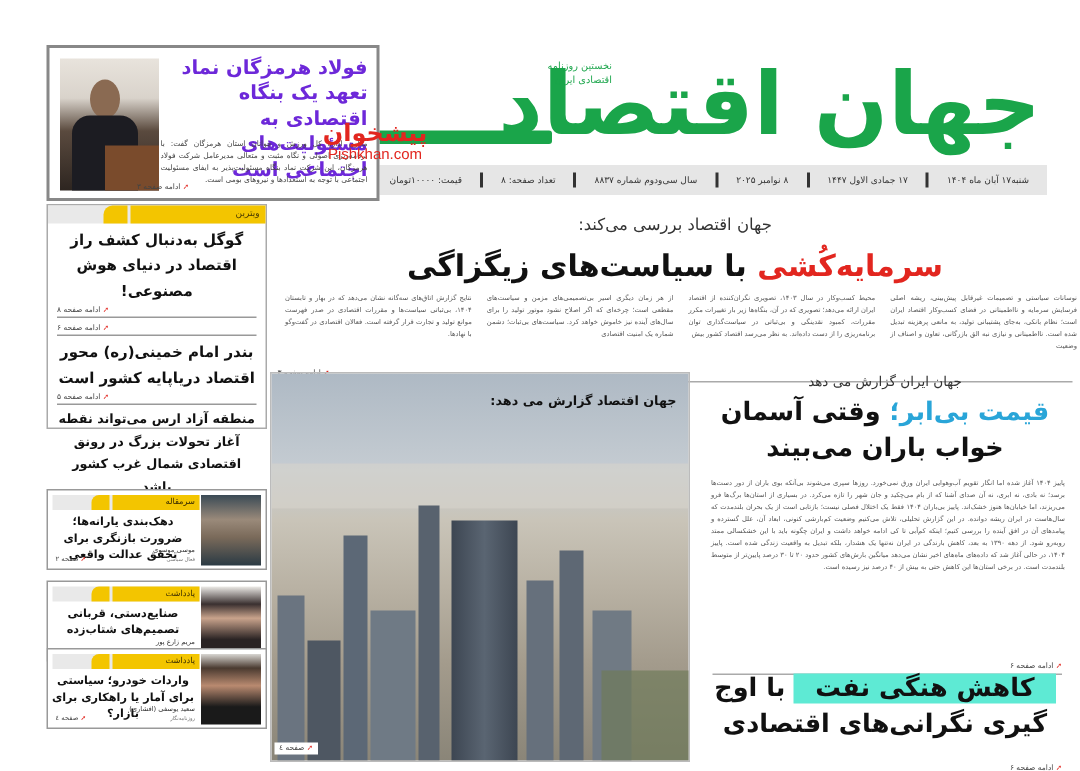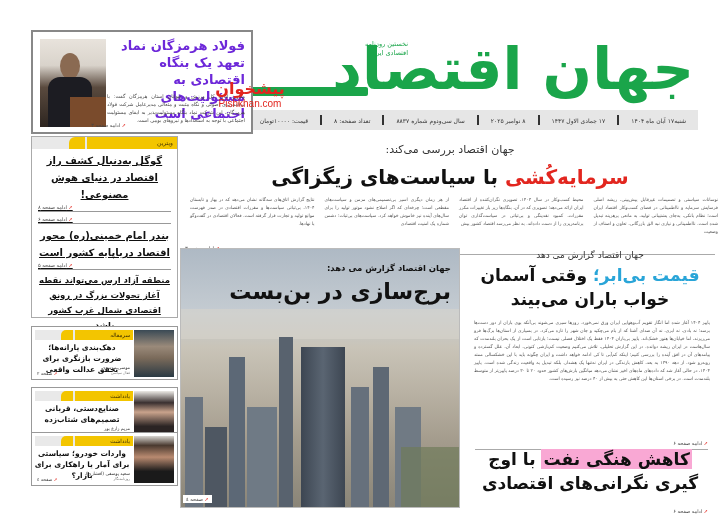--- a/index.html
+++ b/index.html
@@ -77,21 +77,21 @@
   .photo .cont-link { position: absolute; left: 2px; bottom: 4px; background: #fff; padding: 1px 3px; }
 
   
   .r-kicker { position: absolute; left: 470px; top: 250px; width: 240px; text-align: center; font-size: 9px; color: #333; }
   .r-hl { position: absolute; left: 470px; top: 263px; width: 240px; text-align: center; font-size: 17px; font-weight: bold; line-height: 24px; color: #111; }
   .r-hl .blue { color: #29a5d8; }
   .r-body { position: absolute; left: 474px; top: 319px; width: 236px; font-size: 4.5px; line-height: 8px; color: #555; text-align: justify; }
   .r-cont { position: absolute; left: 475px; top: 430px; width: 233px; border-bottom: 1px solid #aaa; }
 
   .r-hl2 { position: absolute; left: 470px; top: 447px; width: 240px; text-align: center; font-size: 17px; font-weight: bold; line-height: 24px; color: #111; }
-  .r-hl2 .hilite { background: #f9a8d4; padding: 0 2px; }
+  .r-hl2 .hilite { background: #5eead4; padding: 0 14px; }
   .r-cont2 { position: absolute; left: 475px; top: 498px; width: 233px; border-bottom: 1px solid #aaa; }
 </style>
 </head>
 <body>
 
 <div class="masthead-logo">
   <div class="logo-text">جهان اقتصاد</div>
   <div class="logo-bar"></div>
 </div>
 <div class="tagline">
@@ -122,21 +122,21 @@
   <div class="feature-title">فولاد هرمزگان نماد تعهد یک بنگاه اقتصادی به مسئولیت‌های اجتماعی است</div>
   <div class="feature-body">معاون اداره کل ورزش و جوانان استان هرمزگان گفت: با برنامه‌ریزی اصولی و نگاه مثبت و متعالی مدیرعامل شرکت فولاد هرمزگان، این شرکت نماد بنگاه مسئولیت‌پذیر به ایفای مسئولیت اجتماعی با توجه به استعدادها و نیروهای بومی است.</div>
   <div class="cont-link"><span class="arrow">➚ </span><span>ادامه صفحه ۳</span></div>
 </div>
 
 <div class="watermark">
   <div class="wm-fa">پیشخوان</div>
   <div class="wm-en">Pishkhan.com</div>
 </div>
 
-<div class="side-box" style="top:136px; height:182px;text-decoration:underline;">
+<div class="side-box" style="top:136px; height:150px;">
   <div class="side-head">
     <div class="tab">ویترین</div>
     <div class="tab2"></div>
   </div>
   <div class="news-item">
     <div class="hl">گوگل به‌دنبال کشف راز اقتصاد در دنیای هوش مصنوعی!</div>
     <span class="cont-link"><span class="arrow">➚ </span><span>ادامه صفحه ۸</span></span>
   </div>
   <div class="news-item">
     <span class="cont-link"><span class="arrow">➚ </span><span>ادامه صفحه ۶</span></span>
@@ -205,25 +205,24 @@
   <div class="bld" style="left:24px; width:22px; height:80px; background:#4e5762;"></div>
   <div class="bld" style="left:48px; width:16px; height:150px; background:#5c6876;"></div>
   <div class="bld" style="left:66px; width:30px; height:100px; background:#6f7a85;"></div>
   <div class="bld" style="left:98px; width:14px; height:170px; background:#58626e;"></div>
   <div class="bld" style="left:120px; width:44px; height:160px; background:linear-gradient(90deg,#3d4652,#5a6572,#3d4652);"></div>
   <div class="bld" style="left:170px; width:18px; height:120px; background:#66707c;"></div>
   <div class="bld" style="left:192px; width:16px; height:140px; background:#5e6874;"></div>
   <div class="bld" style="left:214px; width:26px; height:100px; background:#707a84;"></div>
   <div class="bld" style="left:220px; width:60px; height:60px; background:#6f7a5a; opacity:.7;"></div>
   <div class="kicker2">جهان اقتصاد گزارش می دهد:</div>
-  <div class="photo-hl">برج‌سازی در بن‌بست</div>
   <div class="cont-link"><span class="arrow">➚ </span><span>صفحه ٤</span></div>
 </div>
 
-<div class="r-kicker">جهان اقتصاد گزارش می دهد</div>
+<div class="r-kicker">جهان ایران گزارش می دهد</div>
 <div class="r-hl">
   <span class="blue">قیمت بی‌ابر؛</span><span> وقتی آسمان خواب باران می‌بیند</span>
 </div>
 <div class="r-body">پاییز ۱۴۰۴ آغاز شده اما انگار تقویم آب‌وهوایی ایران ورق نمی‌خورد. روزها سپری می‌شوند بی‌آنکه بوی باران از دور دست‌ها برسد؛ نه بادی، نه ابری، نه آن صدای آشنا که از بام می‌چکید و جان شهر را تازه می‌کرد. در بسیاری از استان‌ها برگ‌ها فرو می‌ریزند، اما خیابان‌ها هنوز خشک‌اند. پاییز بی‌باران ۱۴۰۴ فقط یک اختلال فصلی نیست؛ بازتابی است از یک بحران بلندمدت که سال‌هاست در ایران ریشه دوانده. در این گزارش تحلیلی، تلاش می‌کنیم وضعیت کم‌بارشی کنونی، ابعاد آن، علل گسترده و پیامدهای آن در افق آینده را بررسی کنیم؛ اینکه کم‌آبی تا کی ادامه خواهد داشت و ایران چگونه باید با این خشکسالی ممتد روبه‌رو شود. از دهه ۱۳۹۰ به بعد، کاهش بارندگی در ایران نه‌تنها یک هشدار، بلکه تبدیل به واقعیت زندگی شده است. پاییز ۱۴۰۴، در حالی آغاز شد که داده‌های ماه‌های اخیر نشان می‌دهد میانگین بارش‌های کشور حدود ۲۰ تا ۳۰ درصد پایین‌تر از متوسط بلندمدت است. در برخی استان‌ها این کاهش حتی به بیش از ۴۰ درصد نیز رسیده است.</div>
 <div class="r-cont"><span class="cont-link"><span class="arrow">➚ </span><span>ادامه صفحه ۶</span></span></div>
 
 <div class="r-hl2">
   <span class="hilite">کاهش هنگی نفت</span><span> با اوج گیری نگرانی‌های اقتصادی</span>
 </div>
 <div class="r-cont2"><span class="cont-link"><span class="arrow">➚ </span><span>ادامه صفحه ۶</span></span></div>

